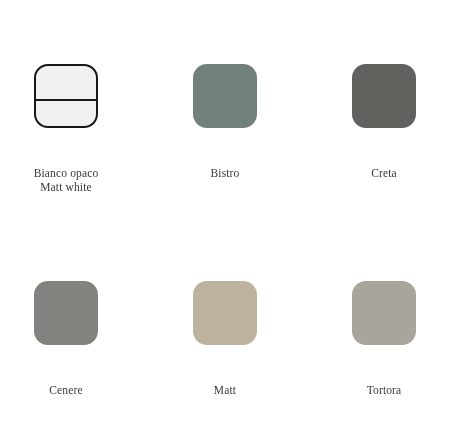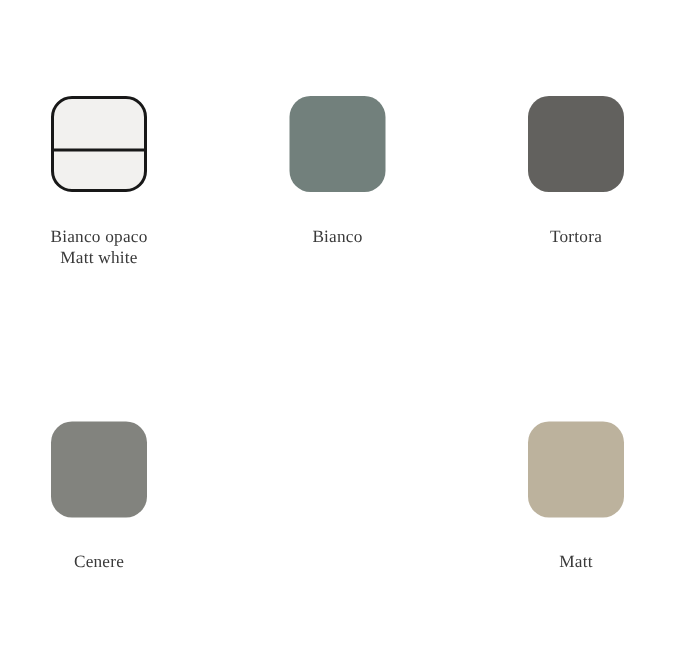--- a/index.html
+++ b/index.html
@@ -58,21 +58,21 @@
   .chip-divider {
     position: absolute;
     left: 0;
     right: 0;
     top: 33px;
     height: 2px;
     background: #181818;
   }
 
   .chip-label {
-    margin-top: 23px;
+    margin-top: 38px;
     text-align: center;
     font-size: 11.5px;
     line-height: 14px;
     color: #3a3a3a;
     white-space: pre-line;
     letter-spacing: 0.15px;
   }
 </style>
 </head>
 <body>
@@ -84,40 +84,44 @@
     <div class="swatch-cell">
       <div class="chip outlined" style="background:#F2F1EF;">
         <div class="chip-divider"></div>
       </div>
       <div class="chip-label">Bianco opaco
 Matt white</div>
     </div>
 
     <div class="swatch-cell">
       <div class="chip" style="background:#72807C;"></div>
-      <div class="chip-label">Bianco</div>
+      <div class="chip-label">Bistro</div>
     </div>
 
 
     <div class="swatch-cell">
       <div class="chip" style="background:#62615E;"></div>
-      <div class="chip-label">Tortora</div>
+      <div class="chip-label">Creta</div>
     </div>
 
   </div>
 
   <div class="swatch-row row-2">
 
     <div class="swatch-cell">
       <div class="chip" style="background:#82837E;"></div>
       <div class="chip-label">Cenere</div>
     </div>
 
     <div class="swatch-cell">
       <div class="chip" style="background:#BCB29D;"></div>
       <div class="chip-label">Matt</div>
     </div>
 
 
+    <div class="swatch-cell">
+      <div class="chip" style="background:#A8A69C;"></div>
+      <div class="chip-label">Tortora</div>
+    </div>
 
   </div>
 
 </div>
 
 </body></html>

